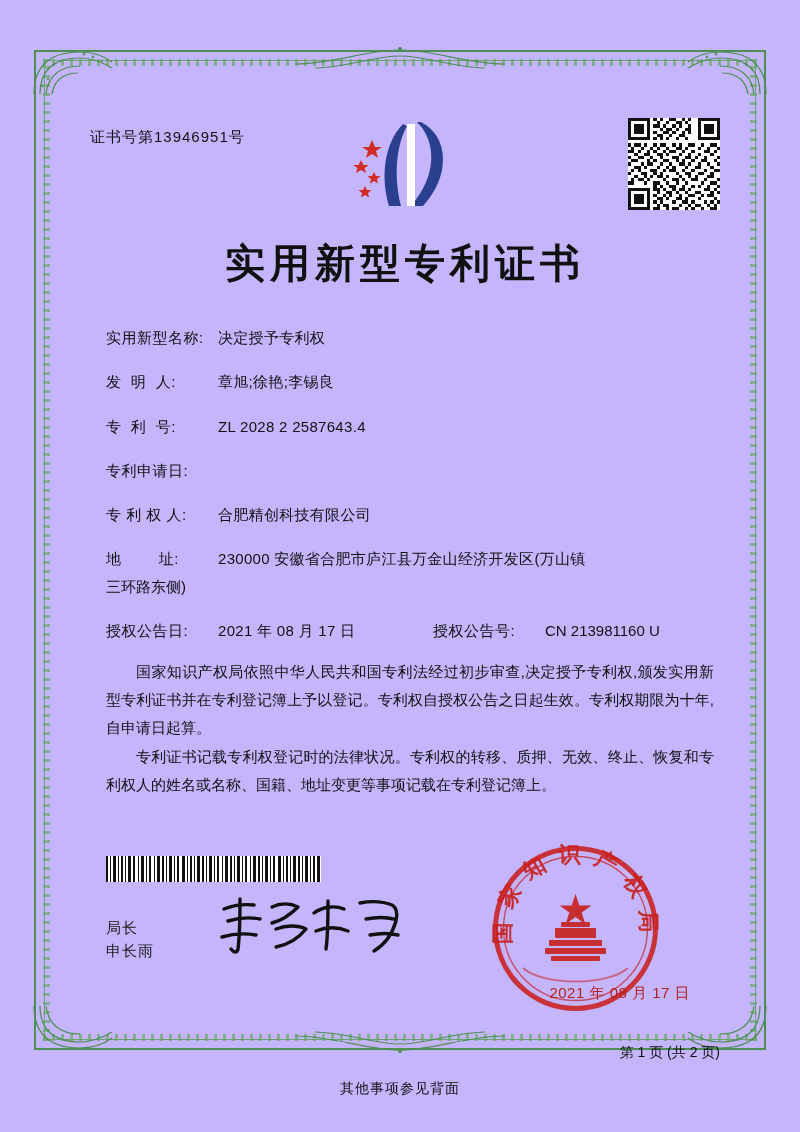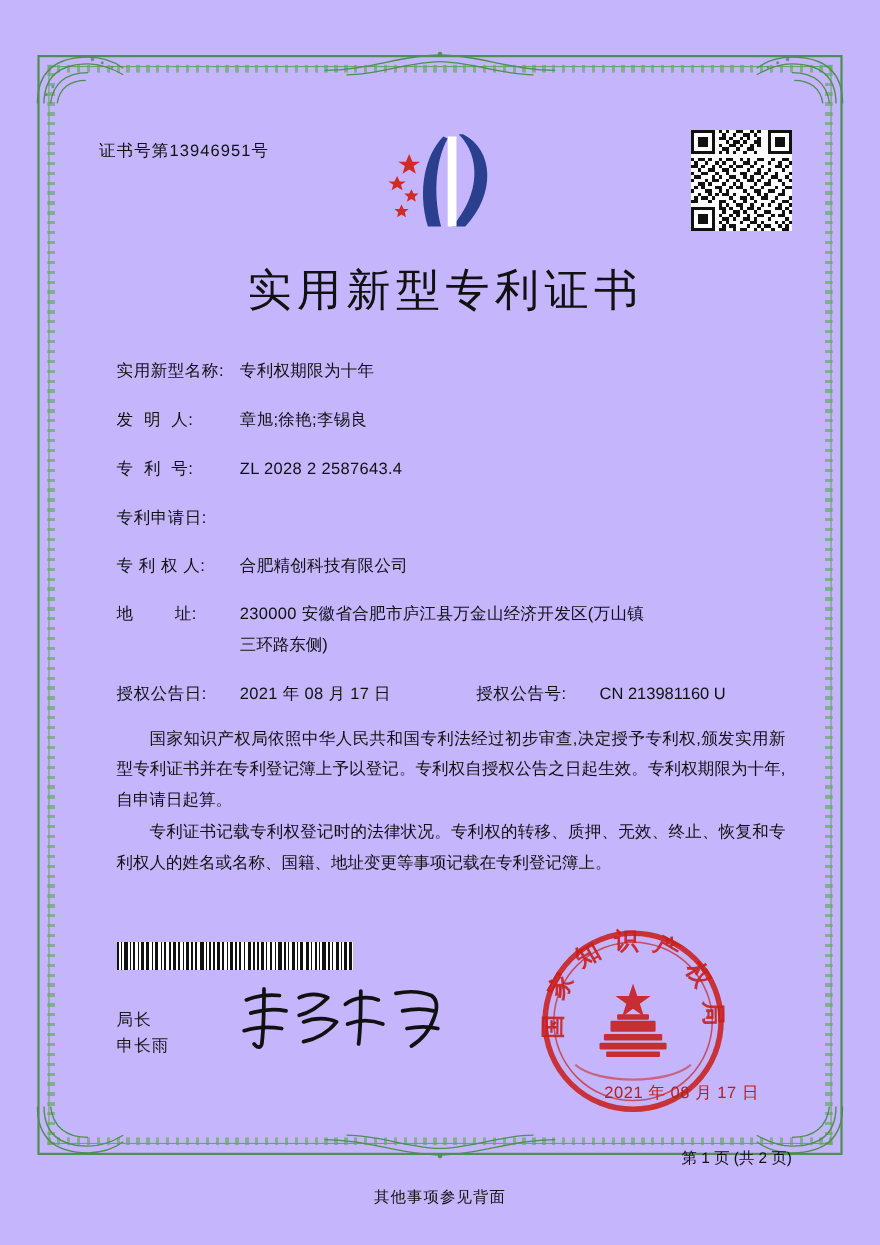--- a/index.html
+++ b/index.html
@@ -120,21 +120,21 @@
     height: 92px;
   }
 
   .title {
     position: absolute;
     left: 0;
     right: 0;
     top: 140px;
     text-align: center;
     font-family: "DejaVu Serif", serif;
-    font-weight: normal;
+    font-weight: bold;
     font-size: 40px;
     letter-spacing: 5px;
     color: #111;
   }
 
   .fields {
     position: absolute;
     left: 16px;
     right: 0;
     top: 230px;
@@ -161,21 +161,20 @@
     flex: 0 0 auto;
     width: 215px;
   }
   .field-label2 {
     flex: 0 0 auto;
     width: 112px;
     letter-spacing: 0.5px;
   }
   .field-value2 { flex: 1; }
   .addr-second {
-    margin-left: 112px;
     margin-top: -17px;
     margin-bottom: 21px;
     font-size: 15px;
   }
 
   .paragraphs {
     position: absolute;
     left: 16px;
     right: 6px;
     top: 562px;
@@ -574,21 +573,21 @@
         </g>
       </svg>
     </div>
 
     <div class="title">实用新型专利证书</div>
 
     <div class="fields">
 
       <div class="field-row">
         <div class="field-label">实用新型名称:</div>
-        <div class="field-value">专利权期限为十年</div>
+        <div class="field-value">决定授予专利权</div>
       </div>
 
       <div class="field-row">
         <div class="field-label">发  明  人:</div>
         <div class="field-value">章旭;徐艳;李锡良</div>
       </div>
 
       <div class="field-row">
         <div class="field-label">专  利  号:</div>
         <div class="field-value mono">ZL 2028 2 2587643.4</div>

